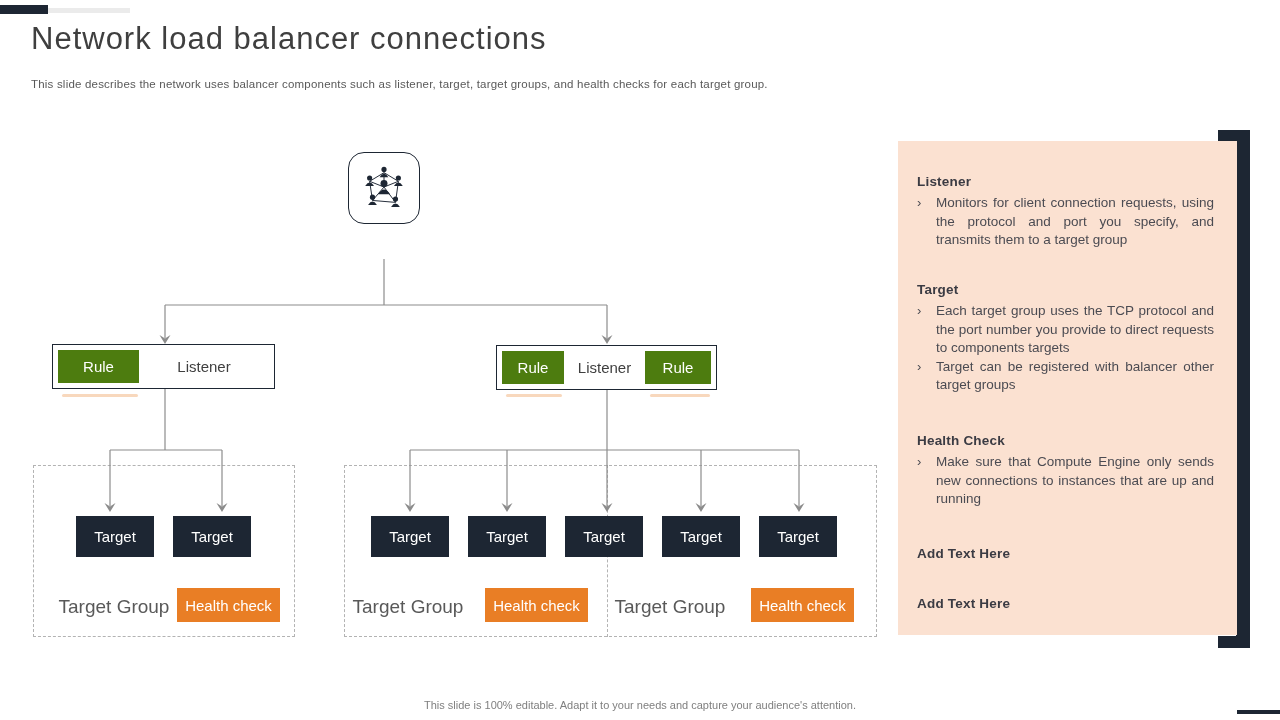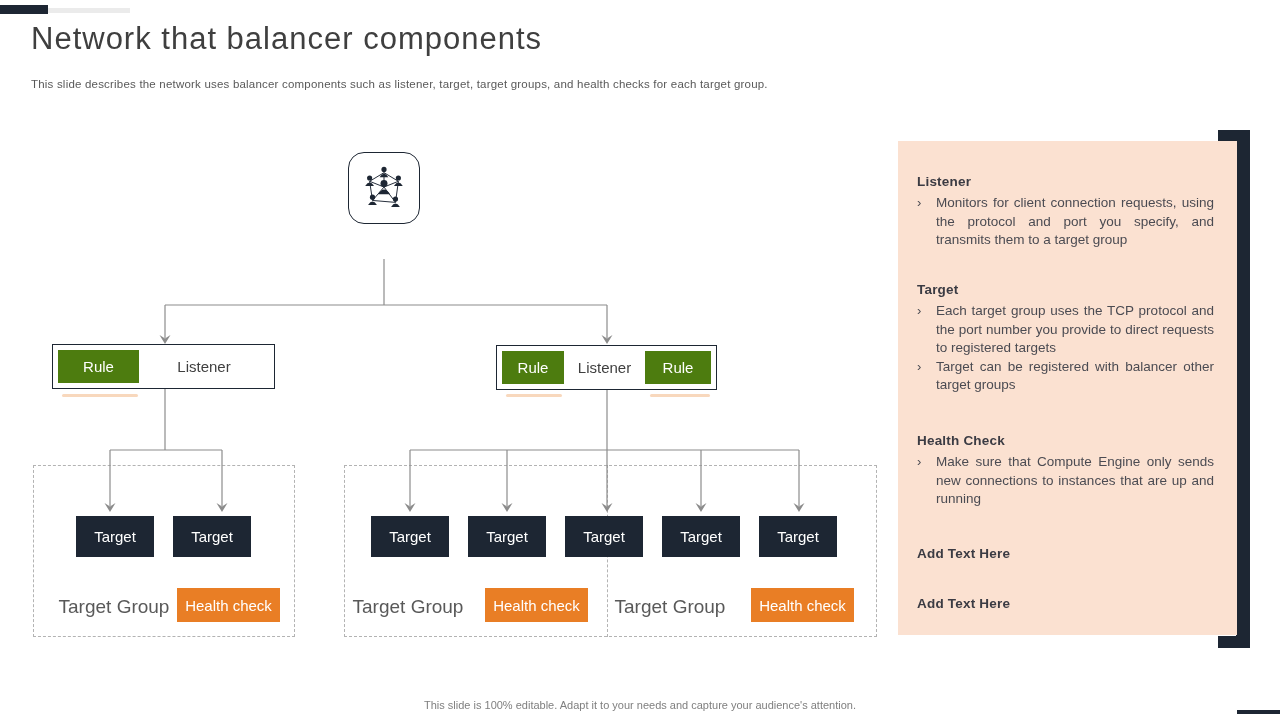--- a/index.html
+++ b/index.html
@@ -67,21 +67,21 @@
   .page-bar{left:1237px;top:710px;width:43px;height:4px;background:#1d2633;}
 </style>
 </head>
 <body>
 
 <div class="slide">
 
   <div class="abs deco-dark"></div>
   <div class="abs deco-light"></div>
 
-  <div class="abs title">Network that balancer components</div>
+  <div class="abs title">Network load balancer connections</div>
   <div class="abs subtitle">This slide describes the network uses balancer components such as listener, target, target groups, and health checks for each target group.</div>
 
   <svg class="abs connectors" viewBox="0 0 1280 720">
     <g stroke="#8c8c8c" stroke-width="1.2" fill="none">
       <path d="M384,259 V305"></path>
       <path d="M165,305 H607"></path>
       <path d="M165,305 V338"></path>
       <path d="M607,305 V338"></path>
       <path d="M165,389 V450"></path>
       <path d="M110,450 H222"></path>
@@ -174,21 +174,21 @@
       <div class="bullet">
         <span class="bullet-marker">›</span>
         <span class="bullet-text">Monitors for client connection requests, using the protocol and port you specify, and transmits them to a target group</span>
       </div>
     </div>
 
     <div class="panel-section" style="top:141px">
       <div class="panel-heading">Target</div>
       <div class="bullet">
         <span class="bullet-marker">›</span>
-        <span class="bullet-text">Each target group uses the TCP protocol and the port number you provide to direct requests to registered targets</span>
+        <span class="bullet-text">Each target group uses the TCP protocol and the port number you provide to direct requests to components targets</span>
       </div>
       <div class="bullet" style="margin-top:0">
         <span class="bullet-marker">›</span>
         <span class="bullet-text">Target can be registered with balancer other target groups</span>
       </div>
     </div>
 
     <div class="panel-section" style="top:292px">
       <div class="panel-heading">Health Check</div>
       <div class="bullet">

